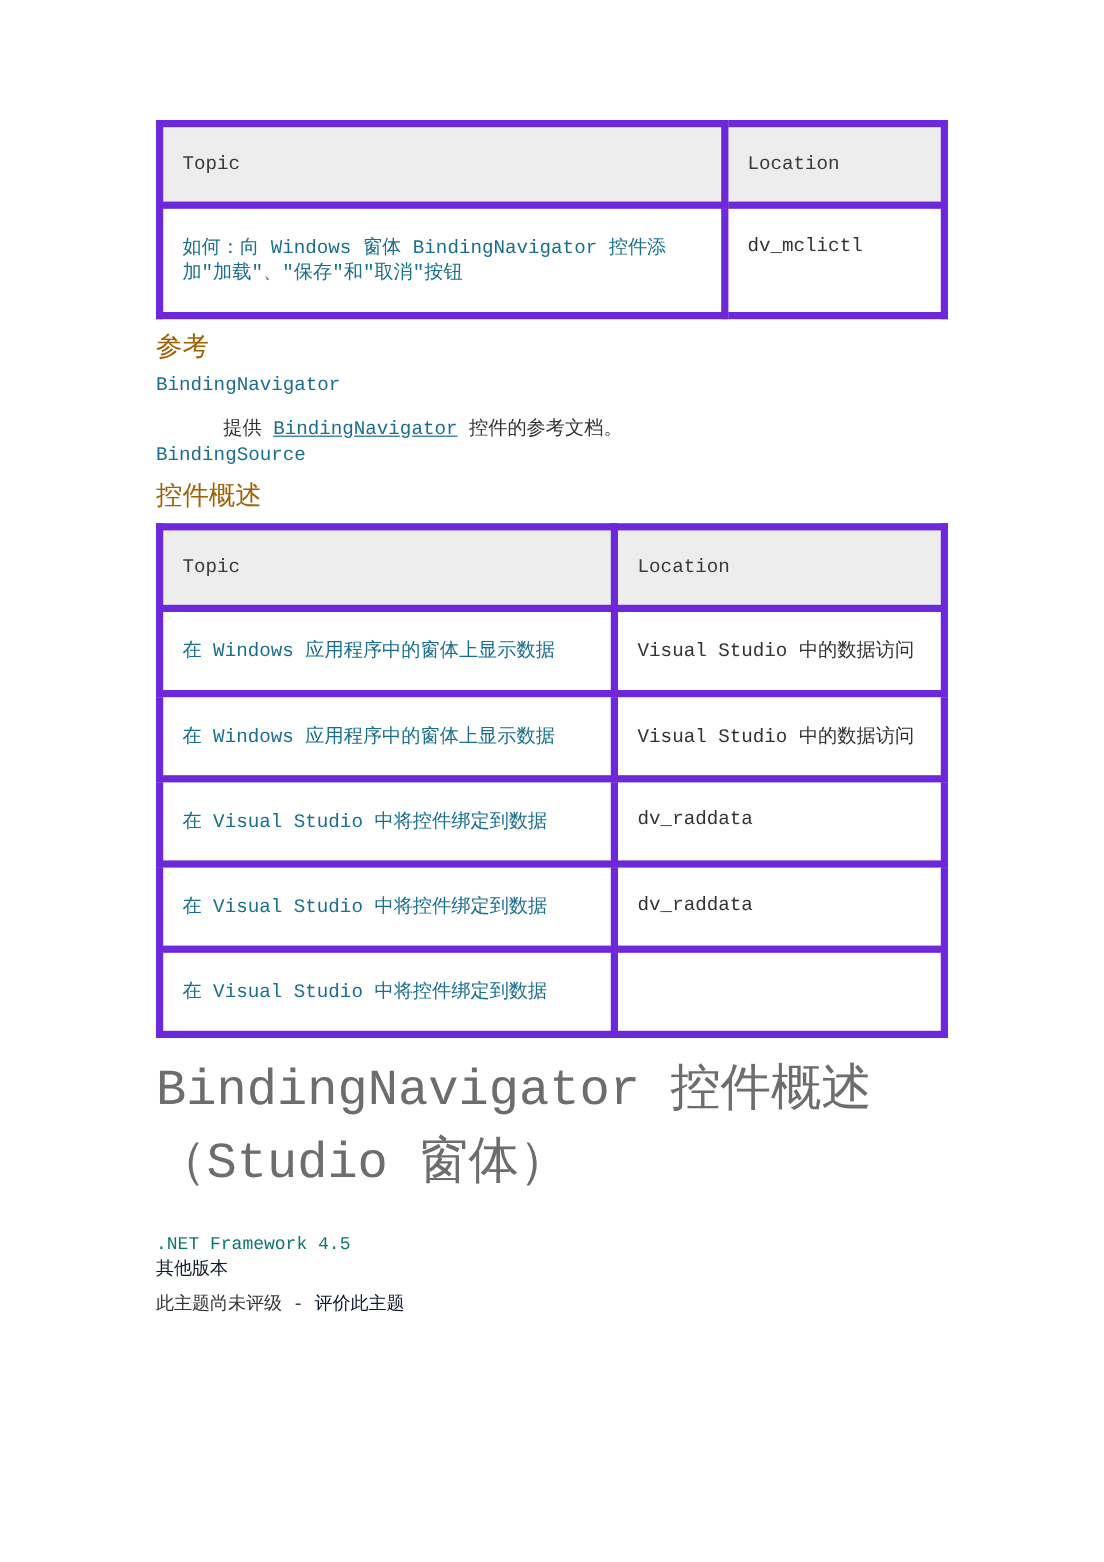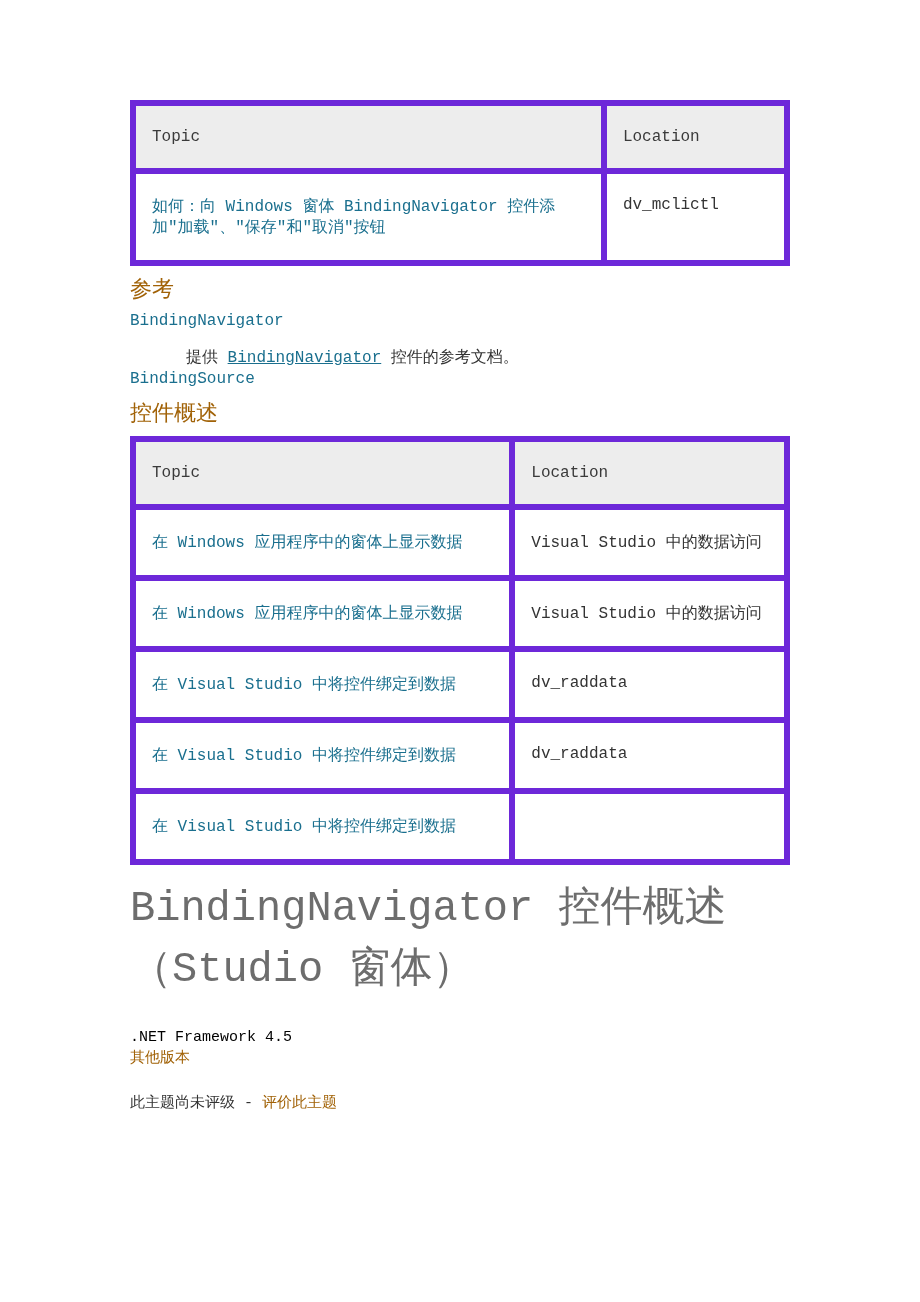--- a/index.html
+++ b/index.html
@@ -73,31 +73,31 @@
       font-weight: normal;
       color: #6d6d6d;
       font-family: "Courier New", "SimSun", monospace;
       margin-top: 14px;
       margin-bottom: 28px;
       line-height: 1.45;
     }
     .meta-line {
       font-family: "Courier New", monospace;
       font-size: 15px;
-      color: #000000;
+      color: #0f766e;
       margin-bottom: 2px;
     }
     .meta-link {
-      color: #a16207;
+      color: #0f172a;
       font-family: "SimSun", "宋体", "Courier New", monospace;
       font-size: 15px;
       text-decoration: none;
     }
     .rating {
-      margin-top: 26px;
+      margin-top: 10px;
       font-family: "SimSun", "宋体", "Courier New", monospace;
       font-size: 15px;
       color: #333;
     }
     .rating .sep { color: #333; }
     .table1 th:first-child, .table1 td:first-child { width: 72%; }
     .table2 th:first-child, .table2 td:first-child { width: 58%; }
   </style>
 </head>
 <body>

